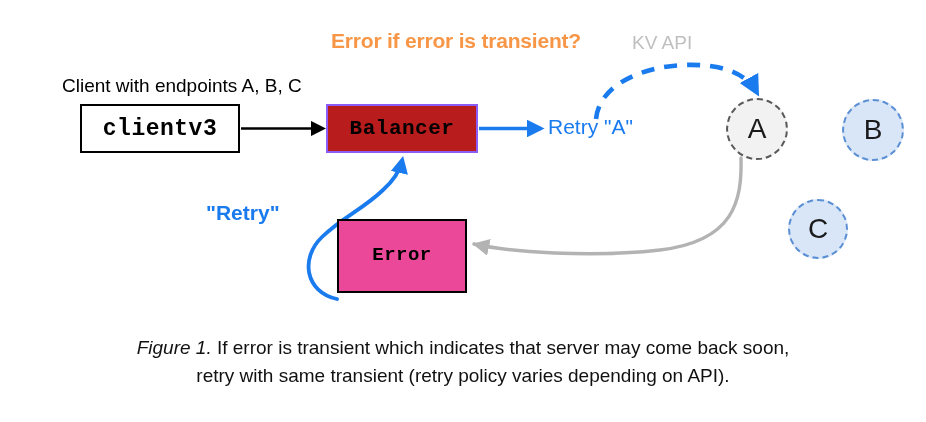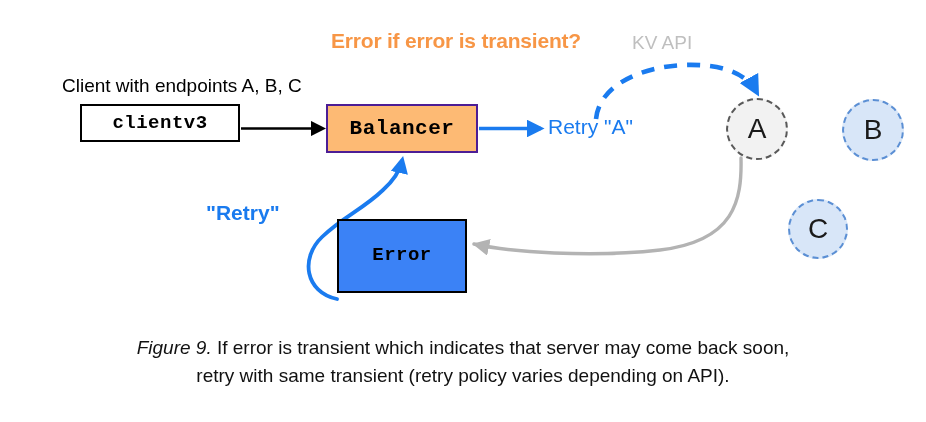--- a/index.html
+++ b/index.html
@@ -62,42 +62,42 @@
     justify-content: center;
     font-family: "Liberation Mono", "DejaVu Sans Mono", monospace;
     font-weight: bold;
     color: #000000;
     text-align: center;
   }
   .box-clientv3 {
     left: 80px;
     top: 104px;
     width: 160px;
-    height: 38px;
+    height: 49px;
     background: #ffffff;
     border: 2px solid #000000;
-    font-size: 19px;
+    font-size: 23px;
     letter-spacing: 0.5px;
   }
   .box-balancer {
     left: 326px;
     top: 104px;
     width: 152px;
     height: 49px;
-    background: #fdba74;
-    border: 2px solid #4c1d95;
+    background: #b91c1c;
+    border: 2px solid #8b5cf6;
     font-size: 21px;
     letter-spacing: 0.5px;
   }
   .box-errorhandler {
     left: 337px;
     top: 219px;
     width: 130px;
     height: 74px;
-    background: #3b82f6;
+    background: #ec4899;
     border: 2px solid #000000;
     font-size: 19px;
     letter-spacing: 0.5px;
     line-height: 1.35;
     flex-direction: column;
   }
 
   
   .label-retry-a {
     left: 548px;
@@ -225,16 +225,16 @@
 
   <div class="circle circle-b">
     <span>B</span>
   </div>
 
   <div class="circle circle-c">
     <span>C</span>
   </div>
 
   <div class="caption">
-    <em>Figure 9.</em><span> If error is transient which indicates that server may come back soon,</span><br><span>retry with same transient (retry policy varies depending on API).</span>
+    <em>Figure 1.</em><span> If error is transient which indicates that server may come back soon,</span><br><span>retry with same transient (retry policy varies depending on API).</span>
   </div>
 
 </div>
 
 </body></html>

